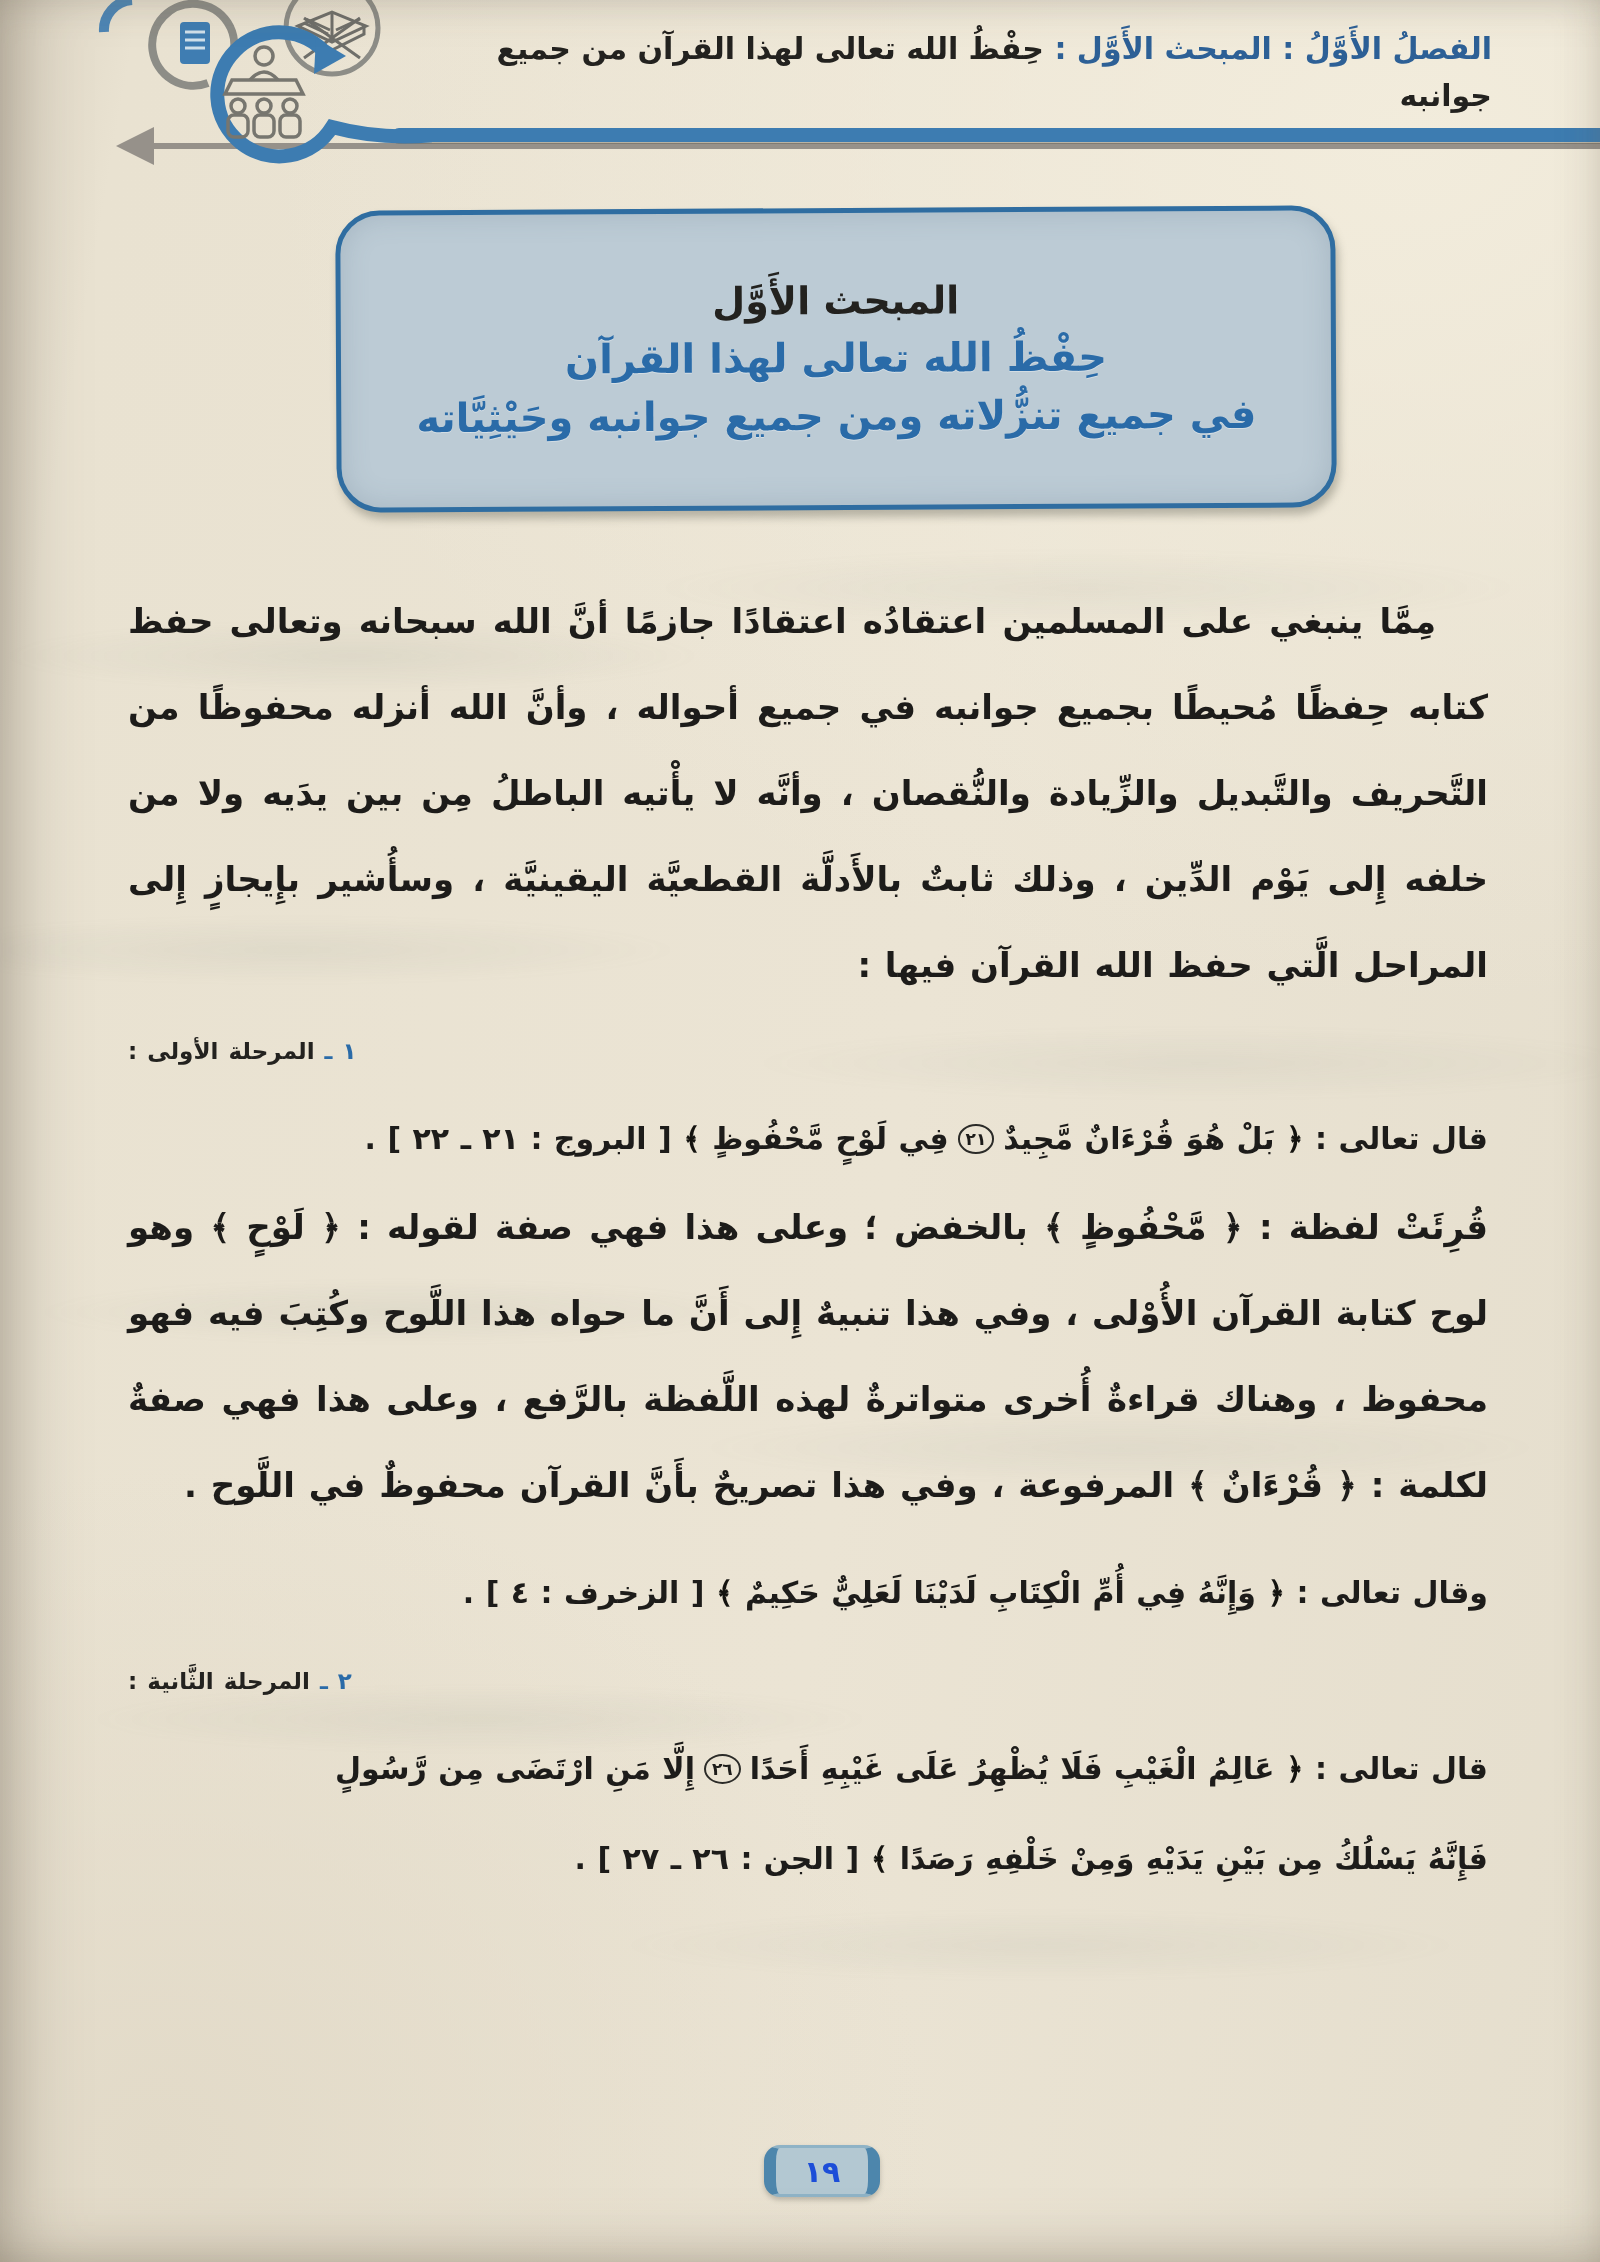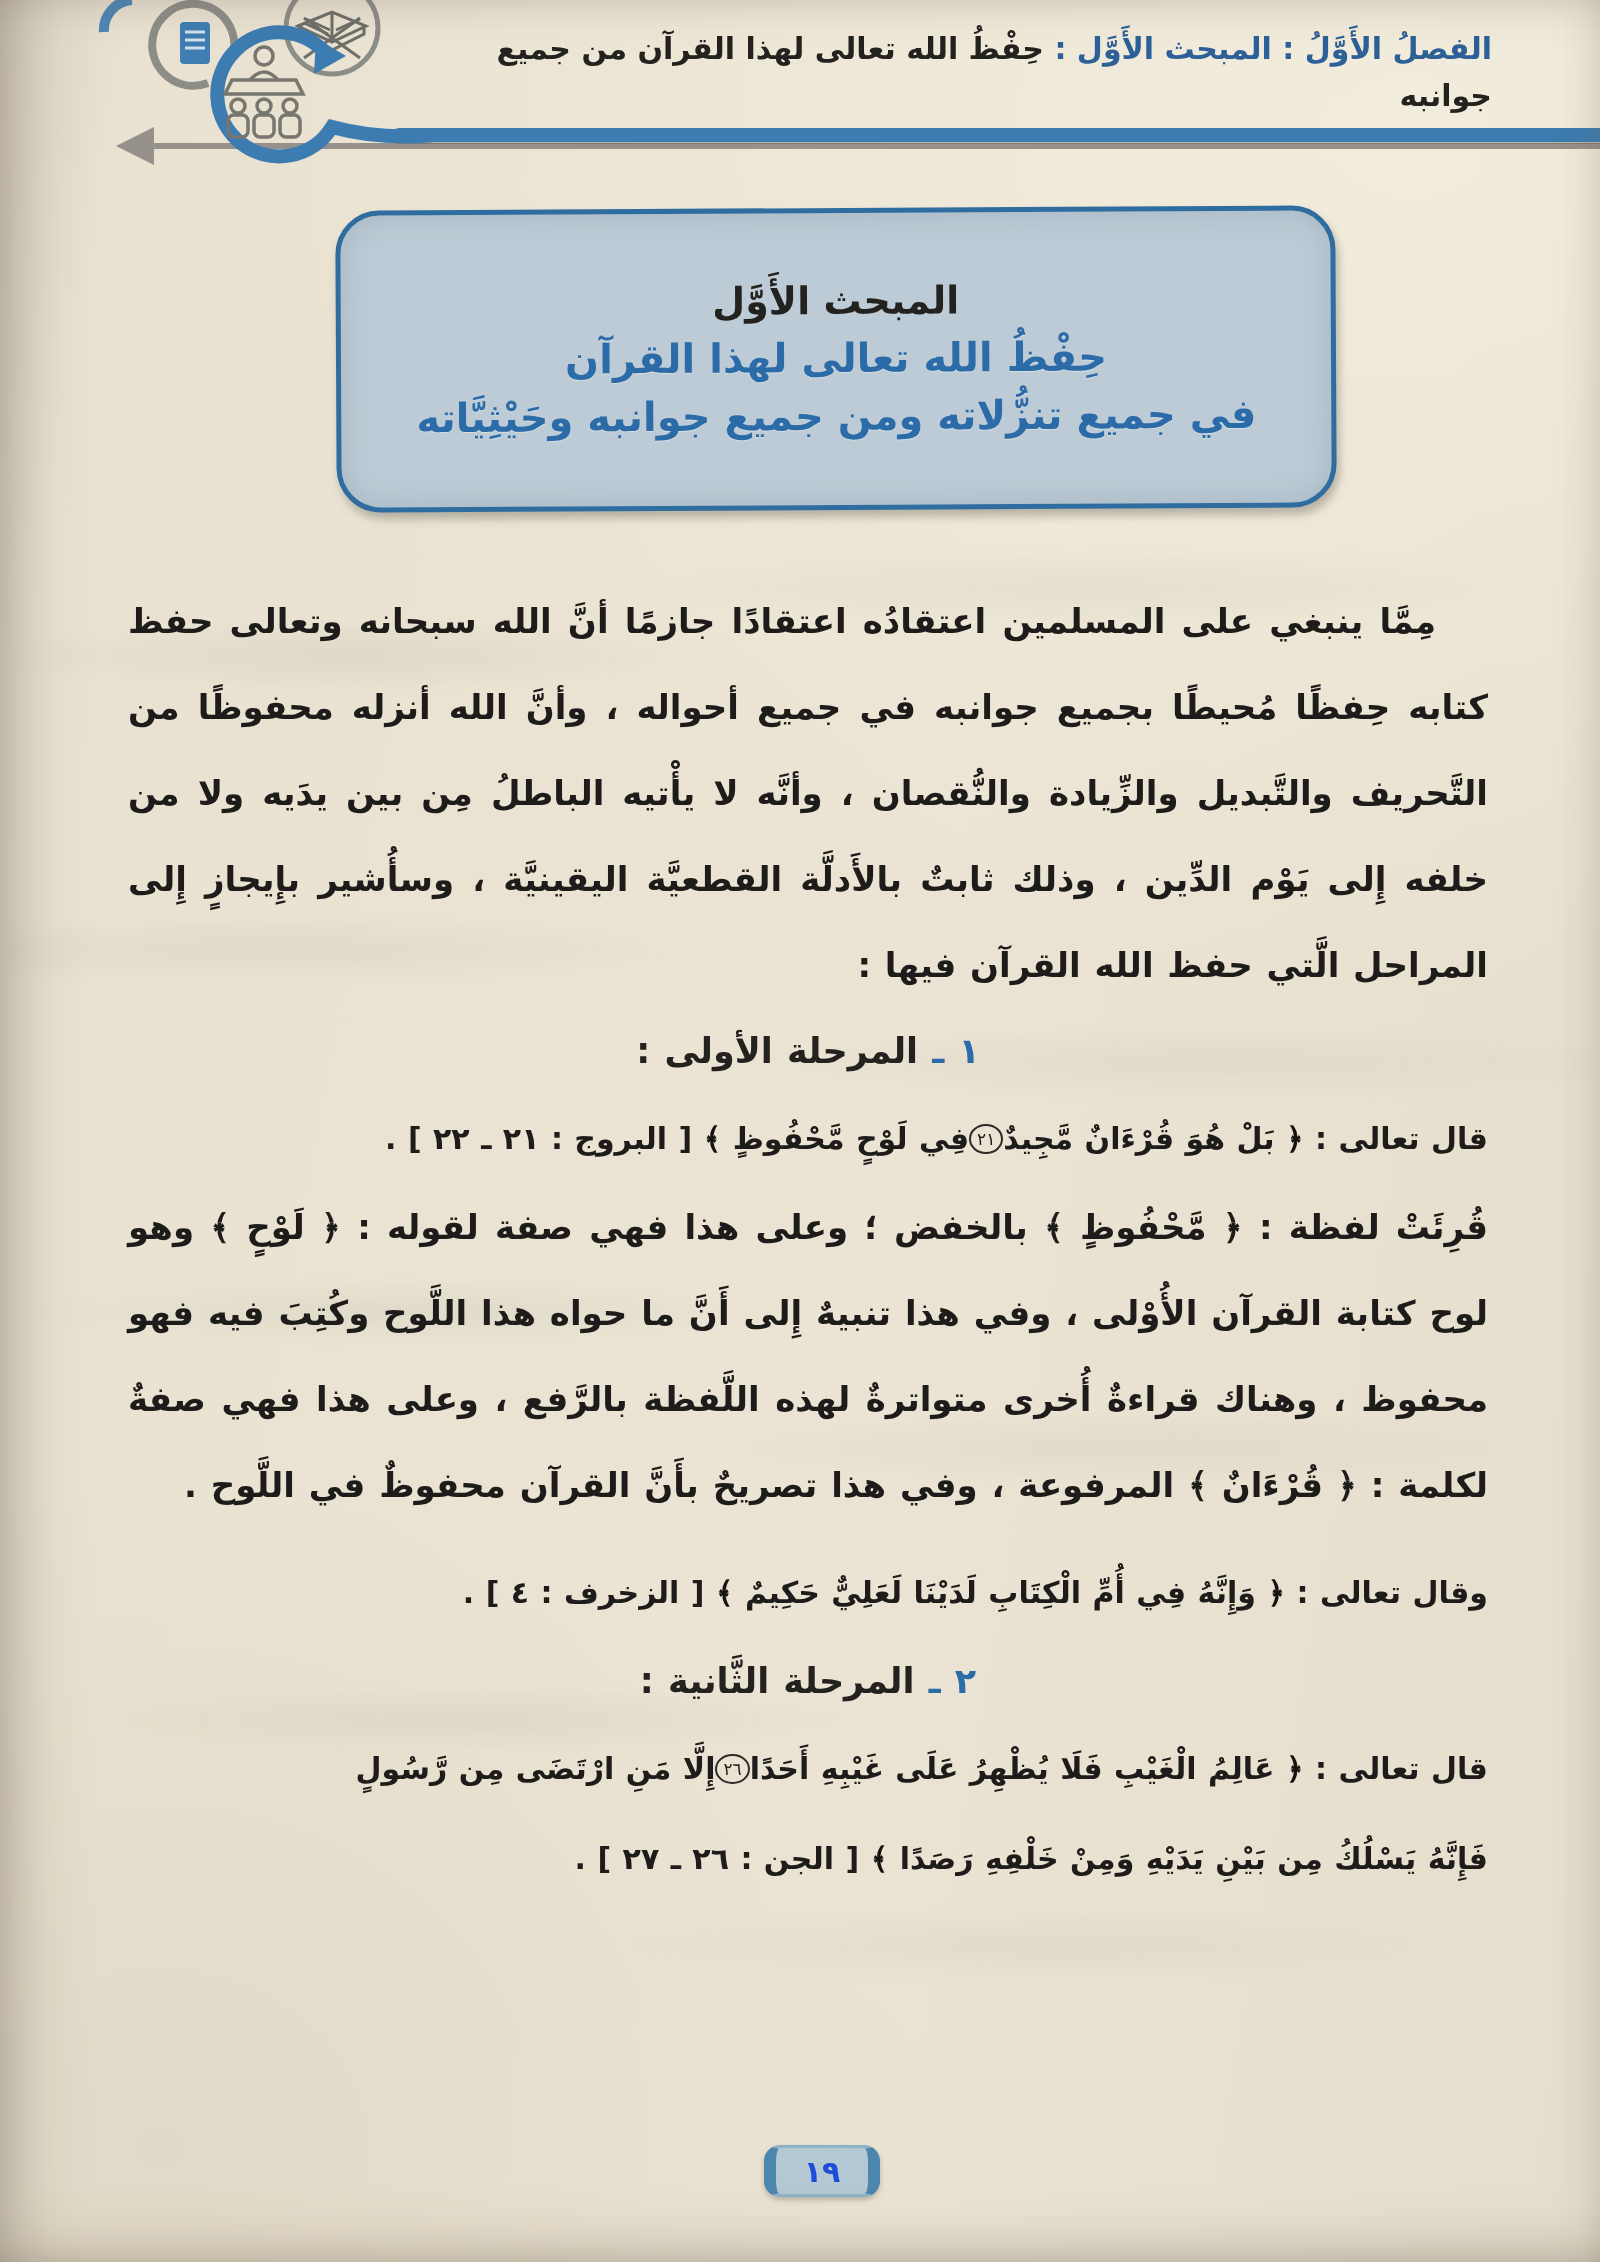--- a/index.html
+++ b/index.html
@@ -76,30 +76,30 @@
     text-shadow:0 1px 0 rgba(255,255,255,.35); }
 
   
   .content{
     position:absolute; top:578px; right:112px; left:128px; z-index:2;
     font-size:34px; font-weight:700; line-height:86px;
     word-spacing:2px; text-align:justify;
   }
   .para{ }
   .indent{ text-indent:52px; }
-  .stage{ font-size:35px; line-height:86px; text-align:center; color:#23221f; }
+  .stage{ font-size:23px; line-height:86px; text-align:left; color:#23221f; }
   .h-num{ color:#2a6ba8; }
   .blue-heading{ font-size:34px; line-height:86px; text-align:right; color:#2a6ba8; }
   .verse{ font-size:30px; line-height:90px; text-align:right; word-spacing:1px; }
   .verse.spaced{ margin-top:20px; }
   .qb{ color:#14130f; }
   .ayah{
-    display:inline-block; font-size:17px; font-weight:400; line-height:1;
+    display:inline-block; font-size:17px; font-weight:700; line-height:1;
     border:2px solid #2b2b28; border-radius:50%;
-    padding:5px 6px 4px; margin:0 0; vertical-align:4px;
+    padding:5px 6px 4px; margin:0 9px; vertical-align:4px;
   }
 
   
   .page-num{
     position:absolute; top:2145px; left:764px; width:116px; height:52px; z-index:2;
     background:#b3c8d2;
     border:3px solid #8fb3c6; border-left:12px solid #4d86ac; border-right:12px solid #4d86ac;
     border-radius:16px;
     display:flex; align-items:center; justify-content:center;
     font-size:30px; font-weight:700; color:#1d4ed8;

